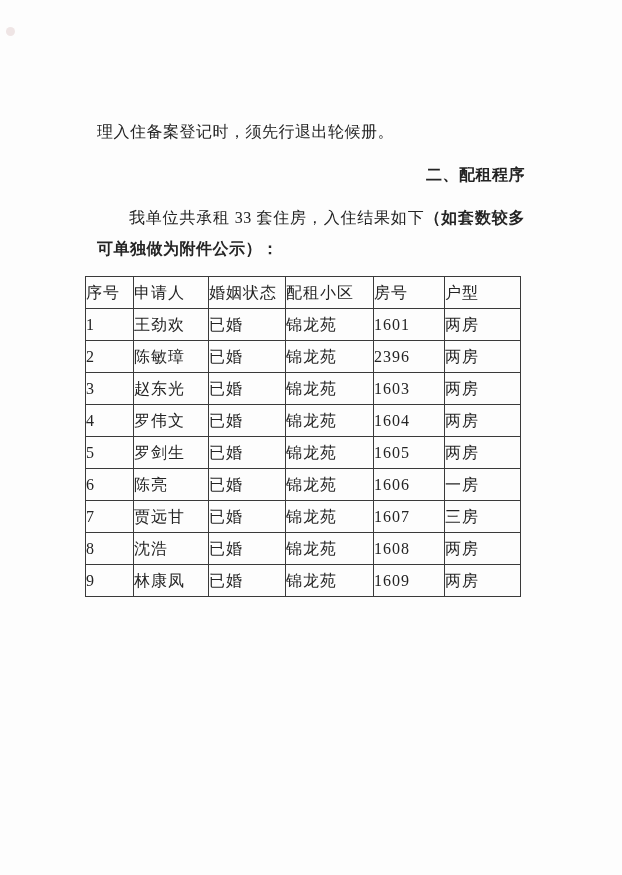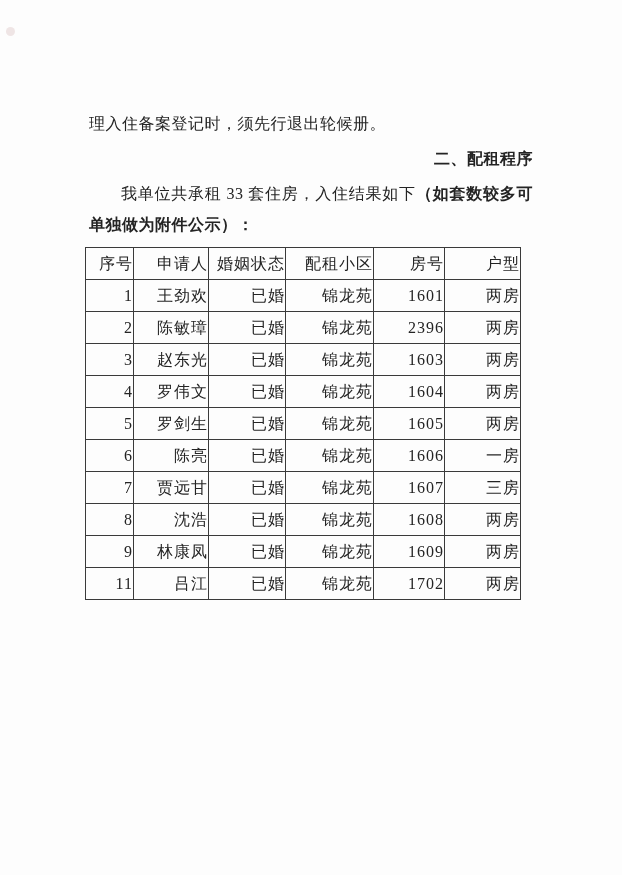--- a/index.html
+++ b/index.html
@@ -22,38 +22,38 @@
   }
   .content {
     position: absolute;
     left: 85px; top: 104px;
     width: 452px;
     font-size: 16px;
     line-height: 31px;
     letter-spacing: 0.5px;
     text-align: justify;
   }
-  .content p { margin: 4px; }
+  .content p { margin: 12px; }
   .indent { text-indent: 32px; }
   .heading {
     font-family: "Liberation Sans", "DejaVu Sans", sans-serif;
     font-weight: bold;
     text-align: right;
   }
   .bold-run {
     font-family: "Liberation Sans", "DejaVu Sans", sans-serif;
     font-weight: bold;
   }
   table.alloc {
     border-collapse: collapse;
     table-layout: fixed;
     width: 435px;
     margin-top: 7px;
     font-size: 16px;
-    text-align: right;
+    text-align: left;
     letter-spacing: 1px;
   }
   table.alloc th, table.alloc td {
     border: 1px solid #3a3a3a;
     font-weight: normal;
     padding: 0;
     overflow: hidden;
     white-space: nowrap;
   }
   table.alloc thead tr { height: 28px; }
@@ -162,25 +162,17 @@
             <td>两房</td>
           </tr>
           <tr>
             <td>9</td>
             <td>林康凤</td>
             <td>已婚</td>
             <td>锦龙苑</td>
             <td>1609</td>
             <td>两房</td>
           </tr>
-          <tr>
-            <td>11</td>
-            <td>吕江</td>
-            <td>已婚</td>
-            <td>锦龙苑</td>
-            <td>1702</td>
-            <td>两房</td>
-          </tr>
         </tbody>
     </table>
 
   </div>
 </div>
 
 </body></html>

